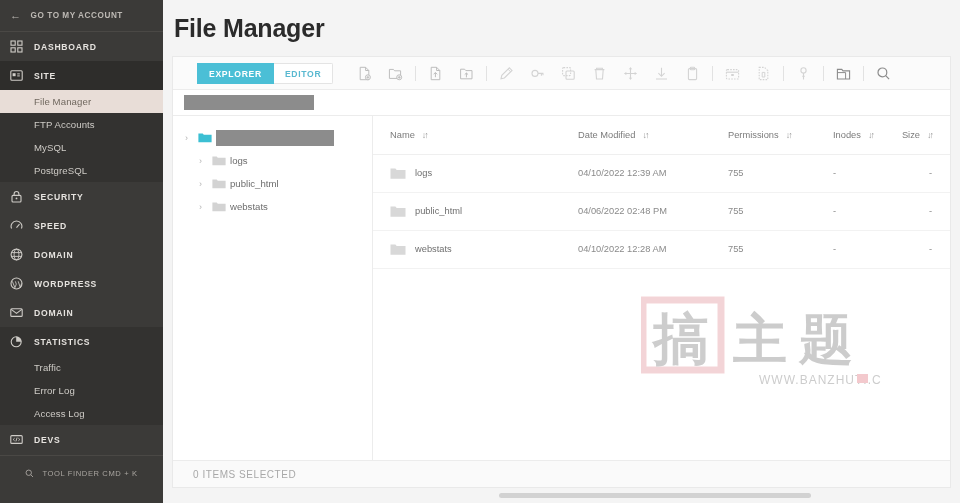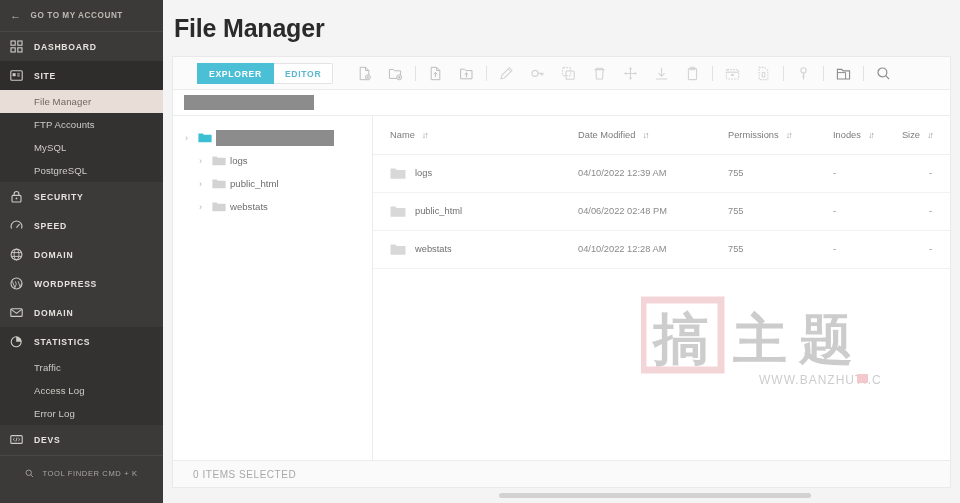--- a/index.html
+++ b/index.html
@@ -313,24 +313,24 @@
               <circle cx="6.2" cy="6.8" r="5" fill="none" stroke="#cfccc7" stroke-width="1.1"></circle>
               <path d="M6.2 6.8V1.8a5 5 0 0 1 5 5z" fill="#cfccc7"></path>
             </svg>
         </span>
         <span>STATISTICS</span>
       </div>
       <div class="sb-sub">
         <span>Traffic</span>
       </div>
       <div class="sb-sub">
+        <span>Error Log</span>
+      </div>
+      <div class="sb-sub">
         <span>Access Log</span>
-      </div>
-      <div class="sb-sub">
-        <span>Error Log</span>
       </div>
     </div>
 
     <div class="sb-group">
       <div class="sb-top">
         <span class="sb-icon">
           <svg viewBox="0 0 13 13">
               <rect x="0.8" y="2.6" width="11.4" height="7.8" rx="1" fill="none" stroke="#cfccc7" stroke-width="1.1"></rect>
               <path d="M4.6 5.2L3.2 6.5l1.4 1.3M8.4 5.2l1.4 1.3-1.4 1.3M7.1 4.6L5.9 8.4" fill="none" stroke="#cfccc7" stroke-width="0.9"></path>
             </svg>

